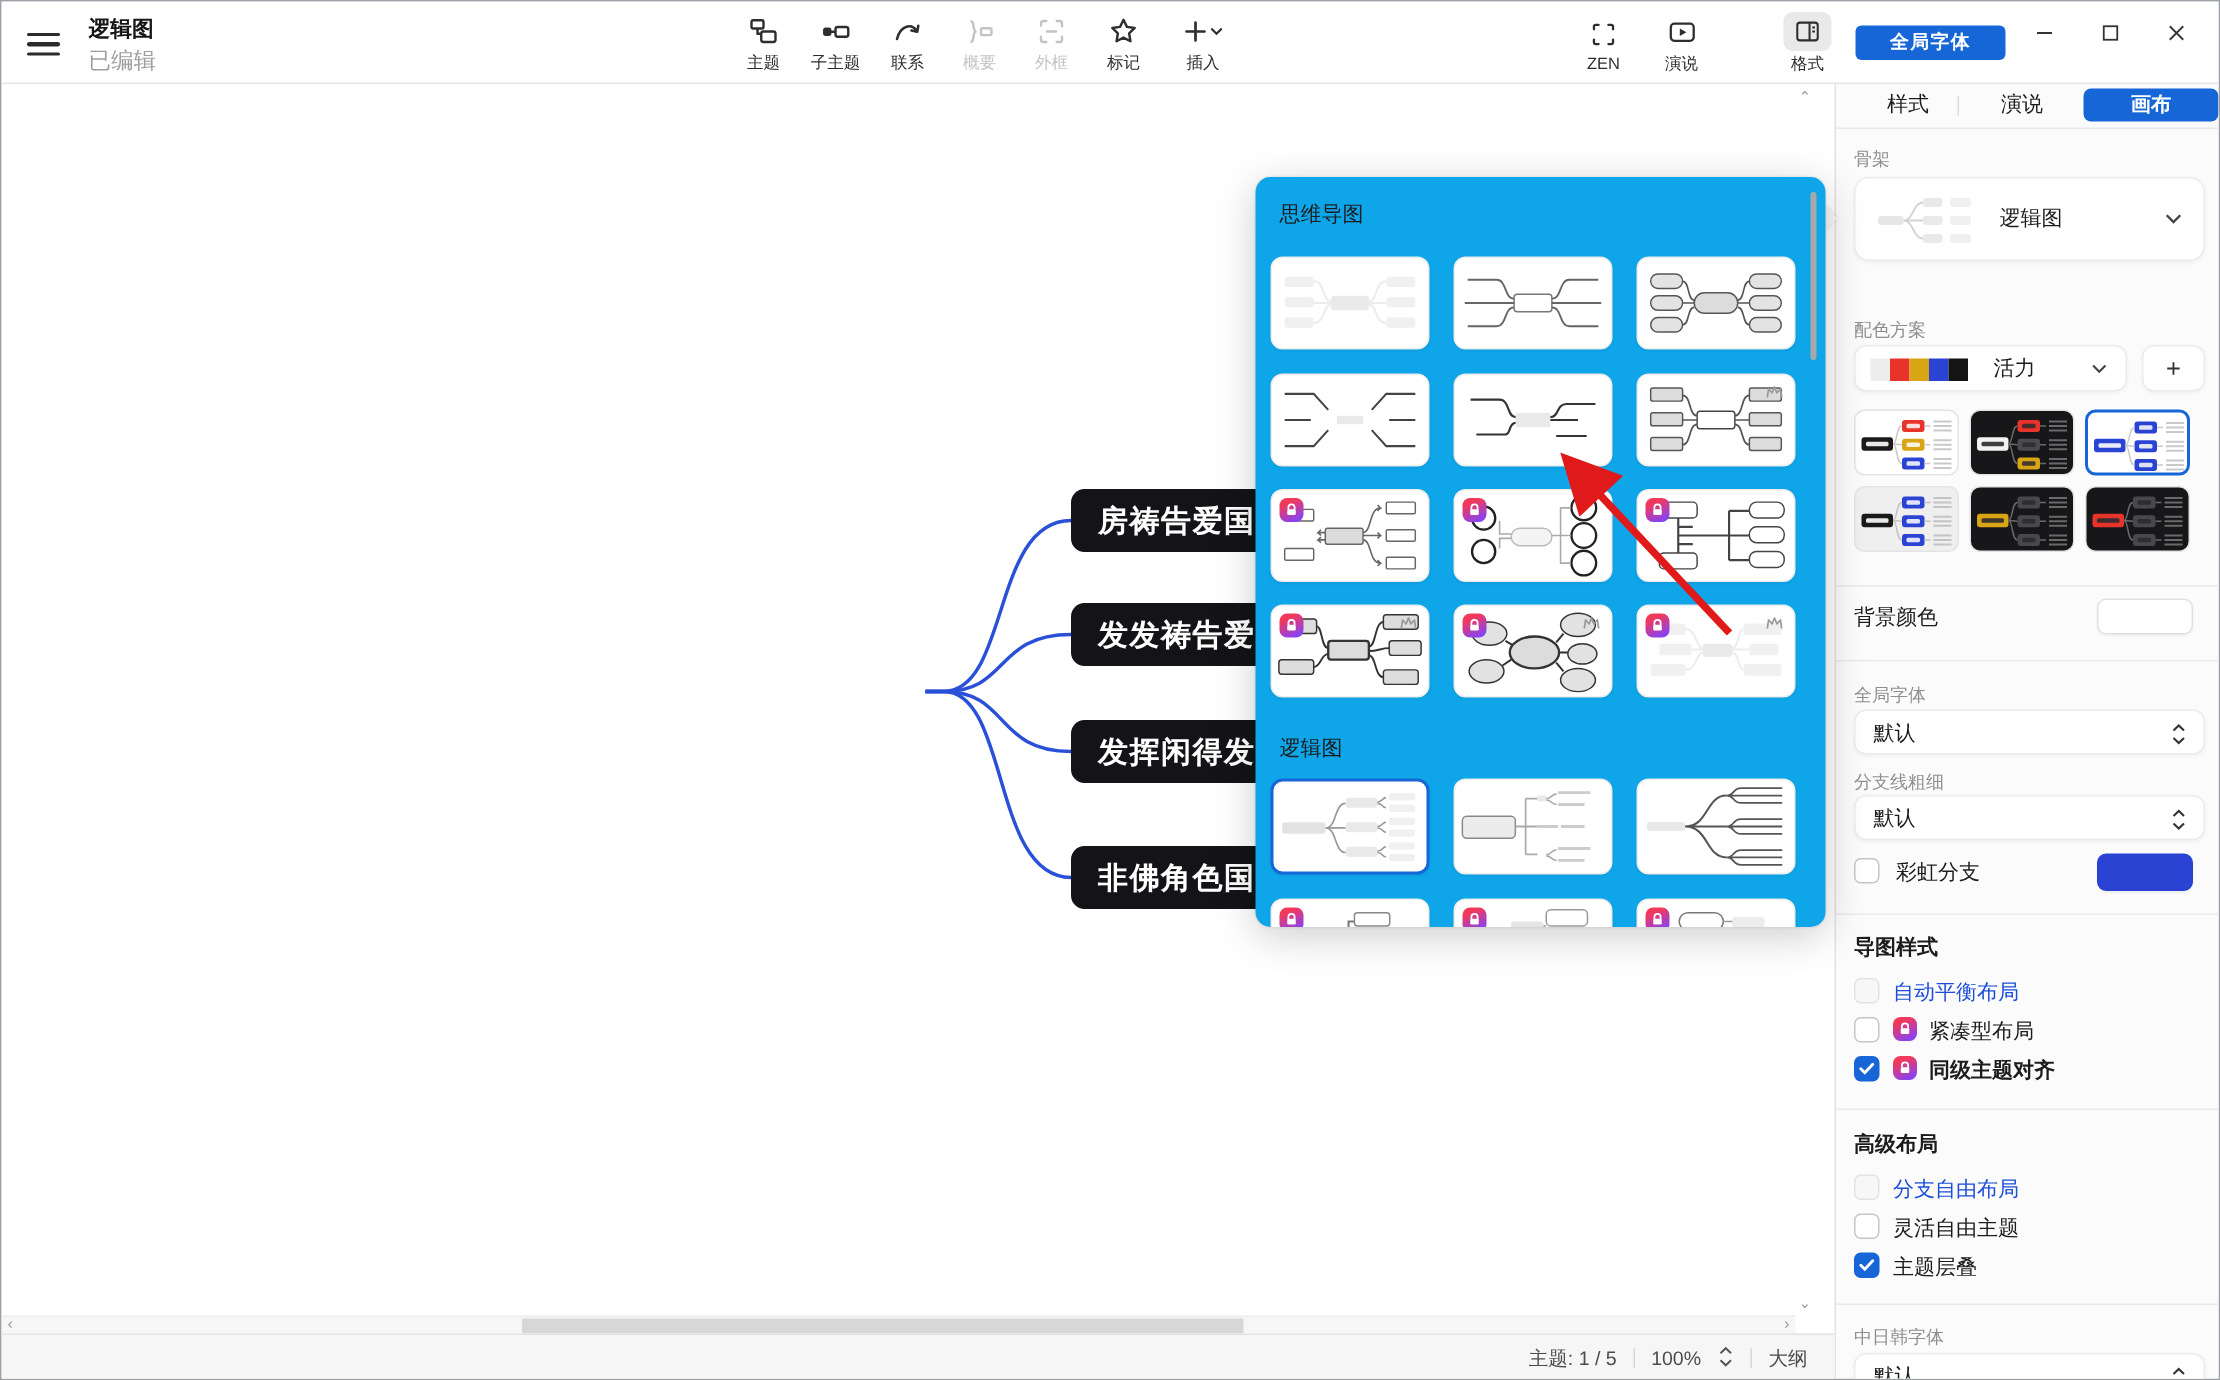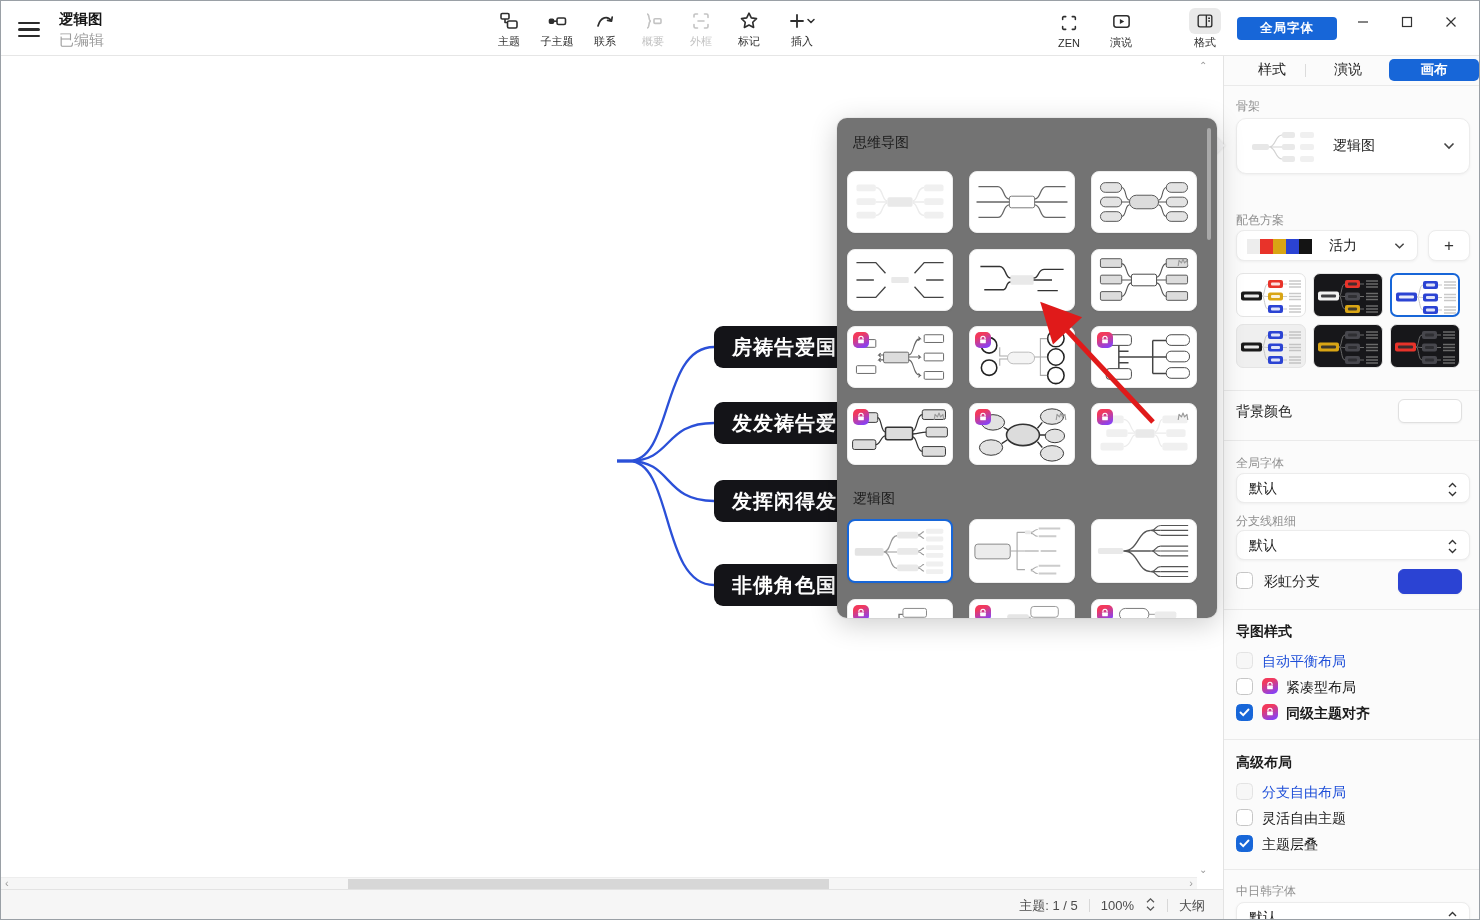--- a/index.html
+++ b/index.html
@@ -43,21 +43,21 @@
   .maplines { position:absolute; left:0; top:0; z-index:1; }
   .central-topic { position:absolute; left:388px; top:375px; width:230px; height:60px; background:#2c50d6;
                    border:2px solid #20349b; border-radius:8px; box-shadow:0 0 0 2px #ffffff, 0 0 0 4px #41b8f6;
                    color:#fff; font-size:29px; font-weight:bold; letter-spacing:2px; display:flex; align-items:center;
                    justify-content:center; z-index:2; cursor:pointer; white-space:nowrap; }
   .branch-topic { position:absolute; left:713px; width:200px; height:42px; background:#141418; border-radius:9px;
                   color:#fff; font-size:20px; font-weight:bold; letter-spacing:1px; display:flex; align-items:center;
                   padding-left:18px; z-index:2; cursor:pointer; white-space:nowrap; overflow:hidden; }
 
   
-  .popup { position:absolute; left:836px; top:62px; width:380px; height:500px; background:#737373; border-radius:10px;
+  .popup { position:absolute; left:836px; top:62px; width:380px; height:500px; background:#0ea5e9; border-radius:10px;
            box-shadow:0 6px 28px rgba(0,0,0,.20), 0 0 0 1px rgba(0,0,0,.04); z-index:5; overflow:hidden;text-decoration:underline; }
   .popup-anchor { position:absolute; left:1208px; top:83px; width:13px; height:13px; background:#f7f7f8;
                   transform:rotate(45deg); box-shadow:1px -1px 2px rgba(0,0,0,.06); z-index:4; }
   .pop-title { position:absolute; left:16px; font-size:14px; color:#1c1c1c; font-weight:normal; }
   .thumb { position:absolute; width:106px; background:#fff; border:1px solid #ededed; border-radius:8px;
            box-shadow:0 1px 2px rgba(0,0,0,.05); cursor:pointer; }
   .thumb.sel { border:2.5px solid #1766d8; }
   .thumb svg.sketch { position:absolute; left:0; top:0; width:100%; height:100%; }
   .badge-lock { position:absolute; left:5px; top:5px; width:16px; height:16px; border-radius:5px;
                 background:linear-gradient(155deg,#f2395c 25%,#8a42f0 85%); display:flex; align-items:center;

